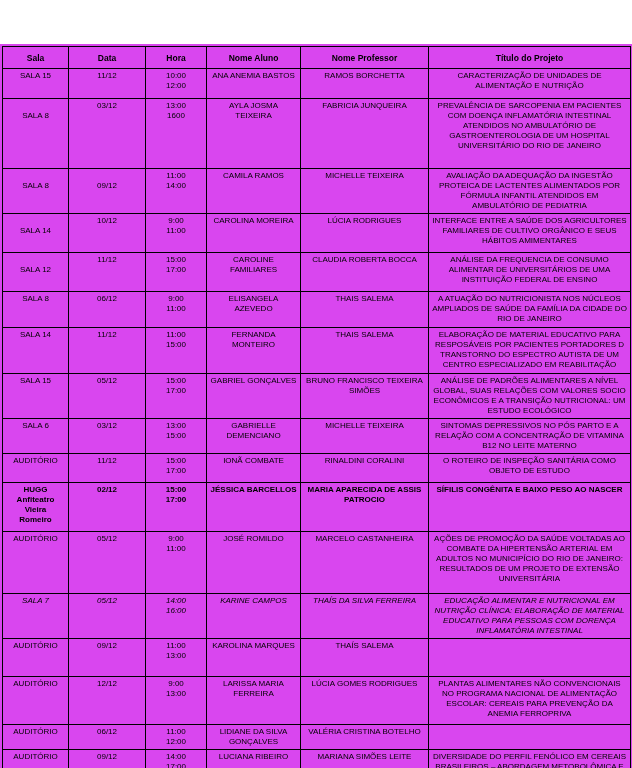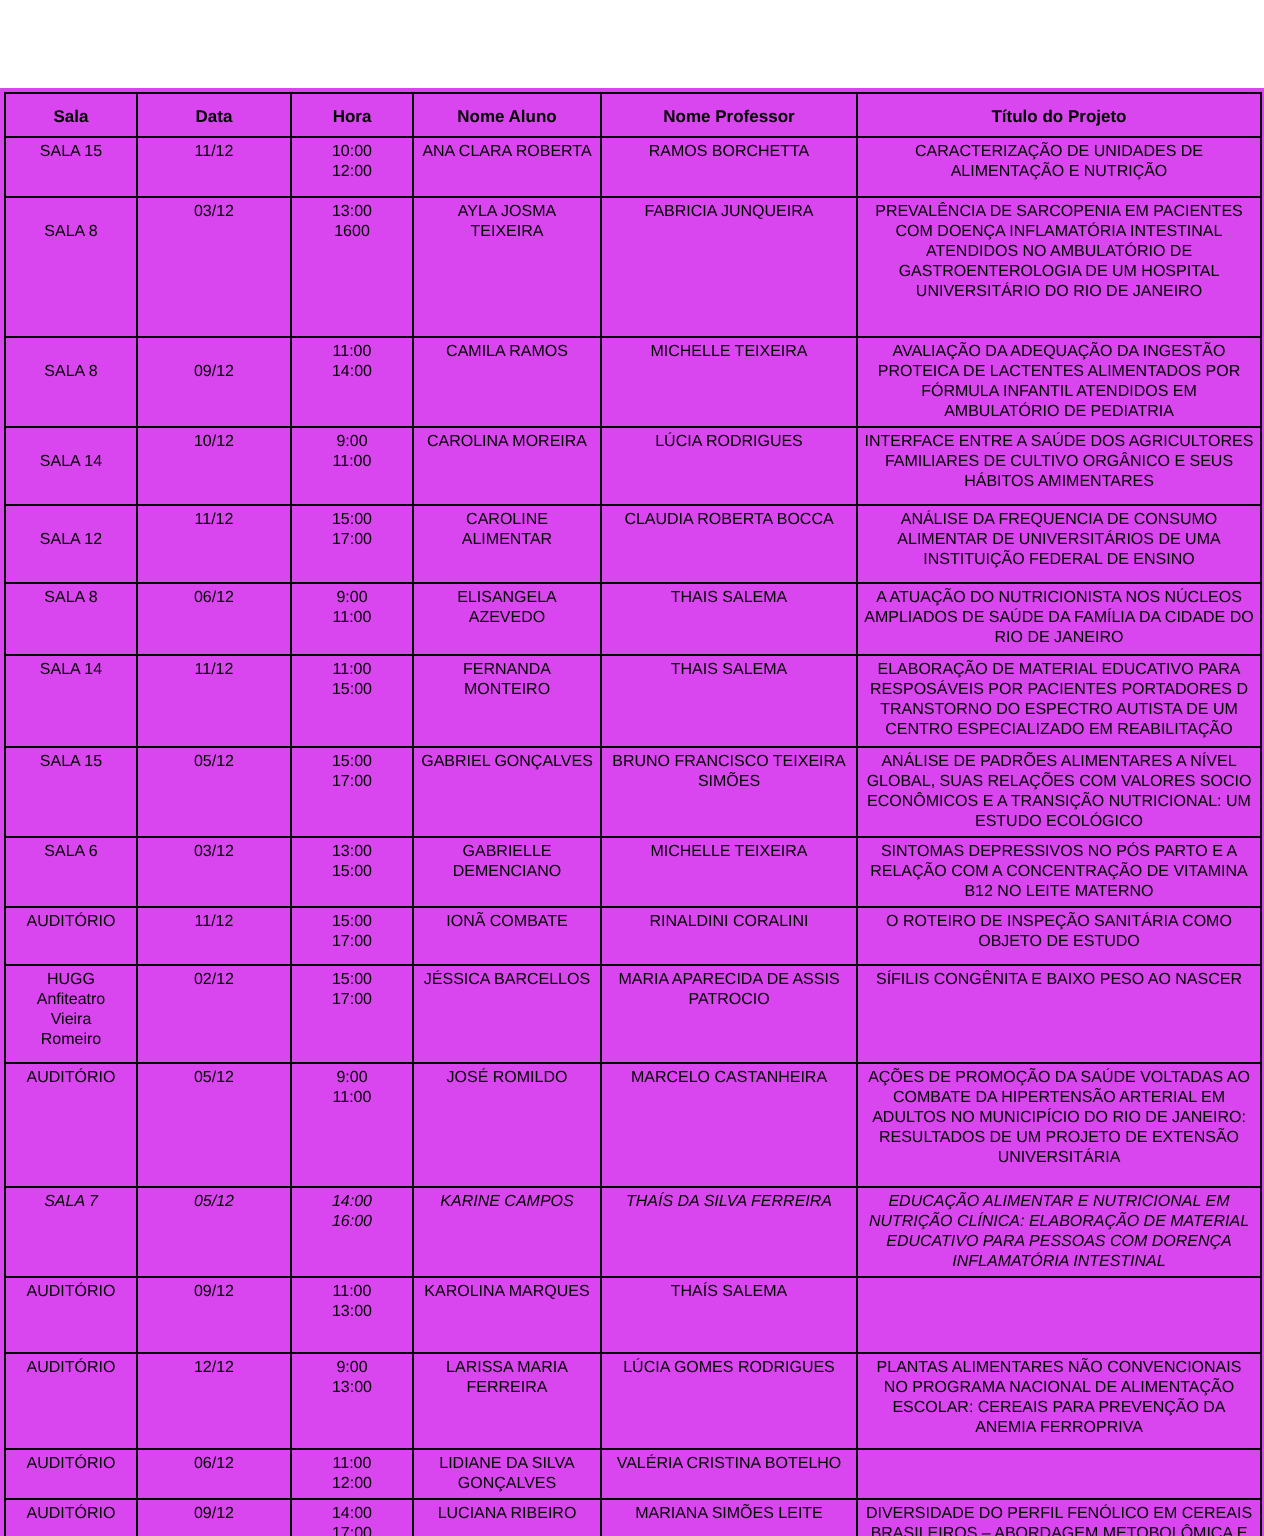--- a/index.html
+++ b/index.html
@@ -54,21 +54,21 @@
   tbody tr:nth-child(1)  { height: 30px; }
   tbody tr:nth-child(2)  { height: 70px; }
   tbody tr:nth-child(3)  { height: 36px; }
   tbody tr:nth-child(4)  { height: 39px; }
   tbody tr:nth-child(5)  { height: 39px; }
   tbody tr:nth-child(6)  { height: 36px; }
   tbody tr:nth-child(7)  { height: 46px; }
   tbody tr:nth-child(8)  { height: 45px; }
   tbody tr:nth-child(9)  { height: 25px; padding-left: 17px; }
   tbody tr:nth-child(10) { height: 29px; }
-  tbody tr:nth-child(11) { height: 49px; }
+  tbody tr:nth-child(11) { height: 49px; font-weight: bold; }
   tbody tr:nth-child(12) { height: 62px; }
   tbody tr:nth-child(13) { height: 41px; font-style: italic; }
   tbody tr:nth-child(14) { height: 38px; }
   tbody tr:nth-child(15) { height: 48px; }
   tbody tr:nth-child(16) { height: 24px; }
   tbody tr:nth-child(17) { height: 32px; }
   tbody tr:nth-child(18) { height: 36px; }
 </style>
 </head>
 <body>
@@ -92,21 +92,21 @@
         <th class="h-prof">Nome Professor</th>
         <th class="h-titulo">Título do Projeto</th>
       </tr>
     </thead>
     <tbody>
         <tr>
     <td class="c-sala">SALA 15</td>
     <td class="c-data">11/12</td>
     <td class="c-hora">10:00
 12:00</td>
-    <td class="c-aluno">ANA CLARA ROBERTA</td>
+    <td class="c-aluno">ANA ANEMIA BASTOS</td>
     <td class="c-prof">RAMOS BORCHETTA</td>
     <td class="c-titulo">CARACTERIZAÇÃO DE UNIDADES DE ALIMENTAÇÃO E NUTRIÇÃO</td>
   </tr>
         <tr>
     <td class="c-sala">
 SALA 8</td>
     <td class="c-data">03/12</td>
     <td class="c-hora">13:00
 1600</td>
     <td class="c-aluno">AYLA JOSMA TEIXEIRA</td>
@@ -133,21 +133,21 @@
     <td class="c-aluno">CAROLINA MOREIRA</td>
     <td class="c-prof">LÚCIA RODRIGUES</td>
     <td class="c-titulo">INTERFACE ENTRE A SAÚDE DOS AGRICULTORES FAMILIARES DE CULTIVO ORGÂNICO E SEUS HÁBITOS AMIMENTARES</td>
   </tr>
         <tr>
     <td class="c-sala">
 SALA 12</td>
     <td class="c-data">11/12</td>
     <td class="c-hora">15:00
 17:00</td>
-    <td class="c-aluno">CAROLINE ALIMENTAR</td>
+    <td class="c-aluno">CAROLINE FAMILIARES</td>
     <td class="c-prof">CLAUDIA ROBERTA BOCCA</td>
     <td class="c-titulo">ANÁLISE DA FREQUENCIA DE CONSUMO ALIMENTAR DE UNIVERSITÁRIOS DE UMA INSTITUIÇÃO FEDERAL DE ENSINO</td>
   </tr>
         <tr>
     <td class="c-sala">SALA 8</td>
     <td class="c-data">06/12</td>
     <td class="c-hora">9:00
 11:00</td>
     <td class="c-aluno">ELISANGELA AZEVEDO</td>
     <td class="c-prof">THAIS SALEMA</td>

